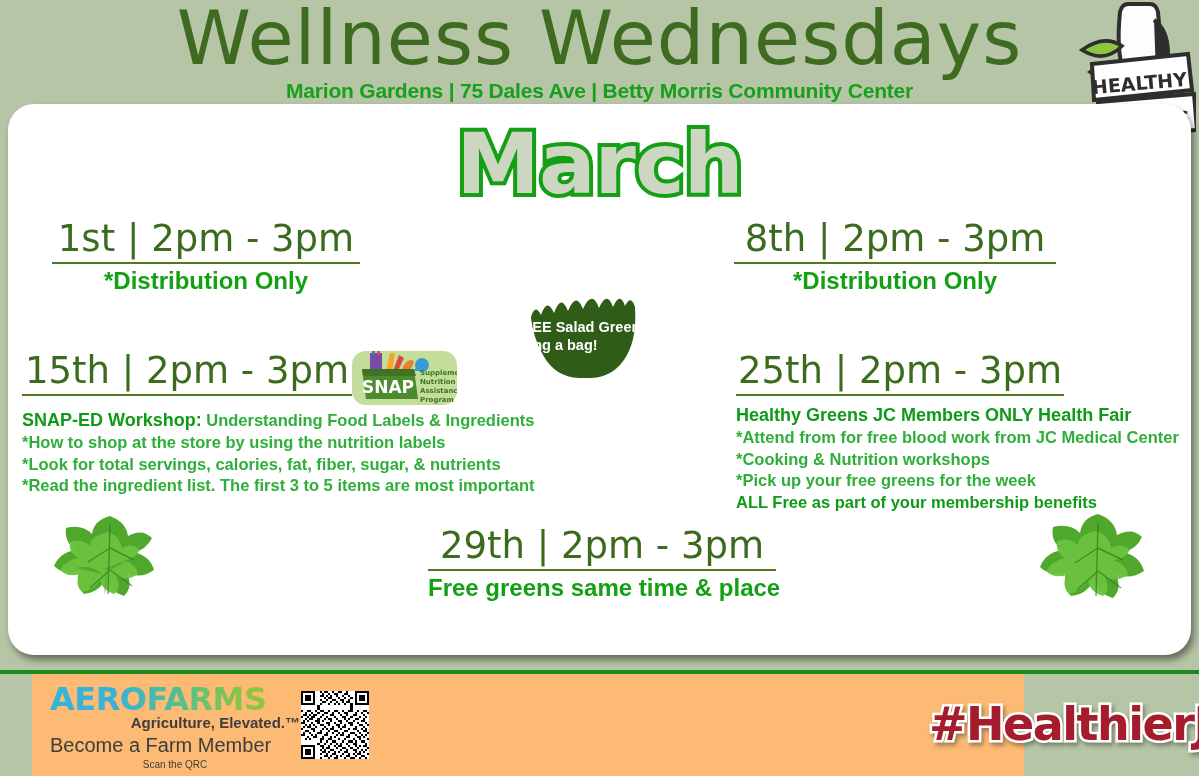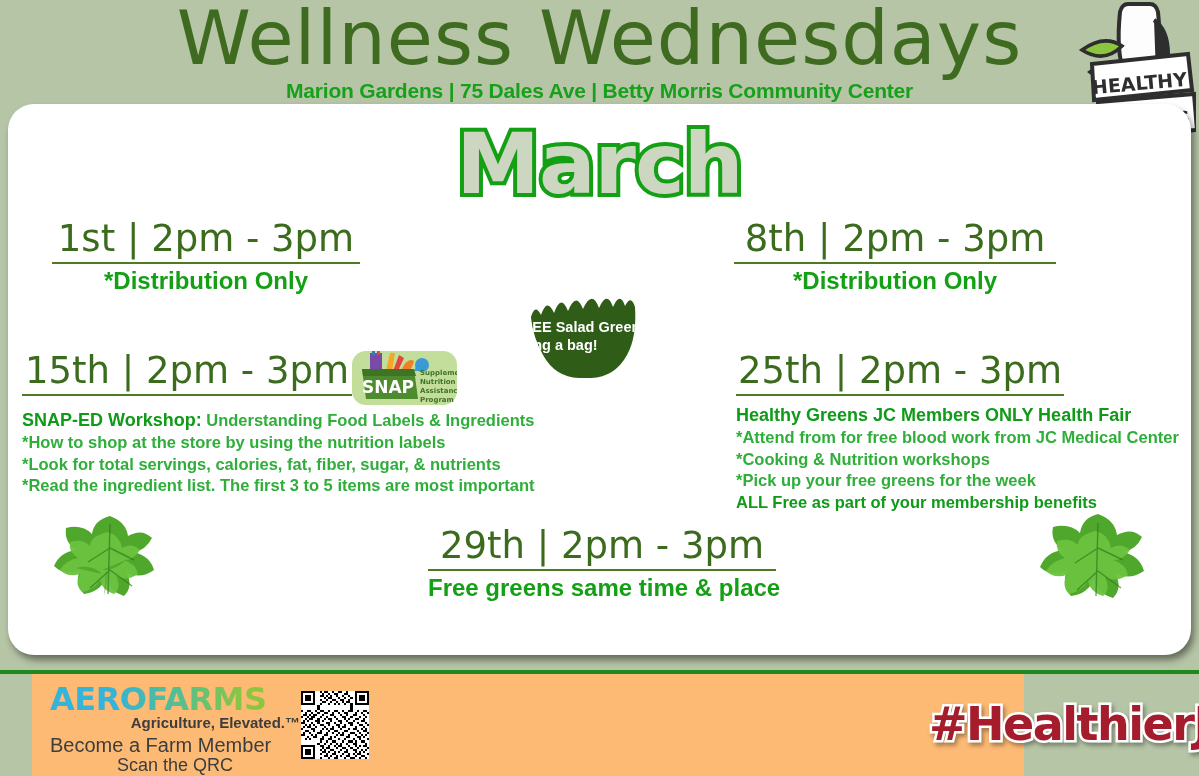--- a/index.html
+++ b/index.html
@@ -87,21 +87,21 @@
   #footer{position:absolute;left:0;top:674px;width:992px;height:102px;background:#fdba74;margin-left:32px;}
   #aero-wrap{position:absolute;left:18px;top:8px;width:250px;}
   #aero-word{
     font-size:32px;line-height:34px;font-weight:800;letter-spacing:-0.5px;
     background:linear-gradient(90deg,#35b3d8 0%,#35b3d8 26%,#55bf8e 52%,#8cc63f 78%,#8cc63f 100%);
     -webkit-background-clip:text;background-clip:text;color:transparent;
     font-family:"DejaVu Sans", sans-serif;
   }
   #aero-tag{font-size:15px;line-height:18px;font-weight:700;color:#3d3d3d;text-align:right;margin-top:-2px;}
   #aero-member{font-size:20px;line-height:24px;color:#3d3d3d;margin-top:1px;}
-  #aero-scan{font-size:18px;line-height:16px;color:#3d3d3d;text-align:center;}
+  #aero-scan{font-size:10px;line-height:16px;color:#3d3d3d;text-align:center;}
   #qr{position:absolute;left:269px;top:691px;width:68px;height:68px;}
   
   #hashtag{
     position:absolute;left:897px;top:694px;width:290px;height:62px;
     font-size:46px;line-height:60px;font-weight:800;
     color:#a51d2d;letter-spacing:-1.5px;
     font-family:"DejaVu Sans", sans-serif;
     -webkit-text-stroke:5px #ffffff;paint-order:stroke fill;
     filter:drop-shadow(2px 3px 2px rgba(0,0,0,0.35));
   }

